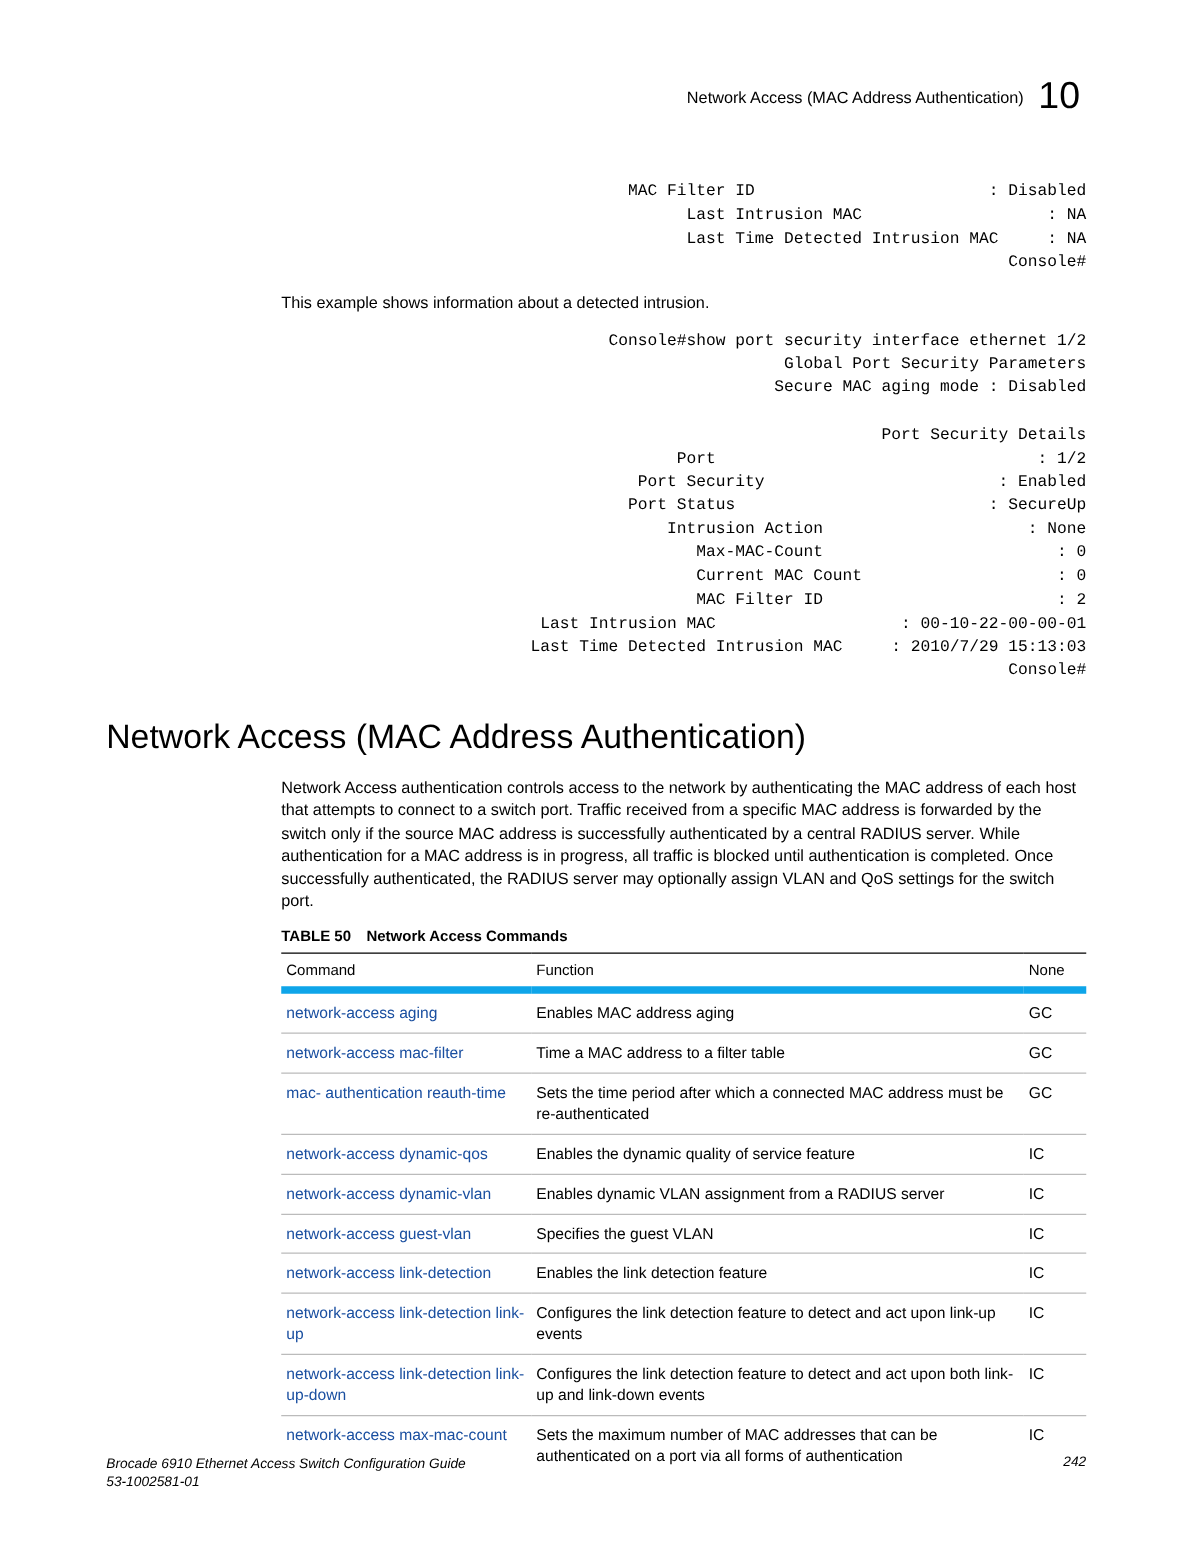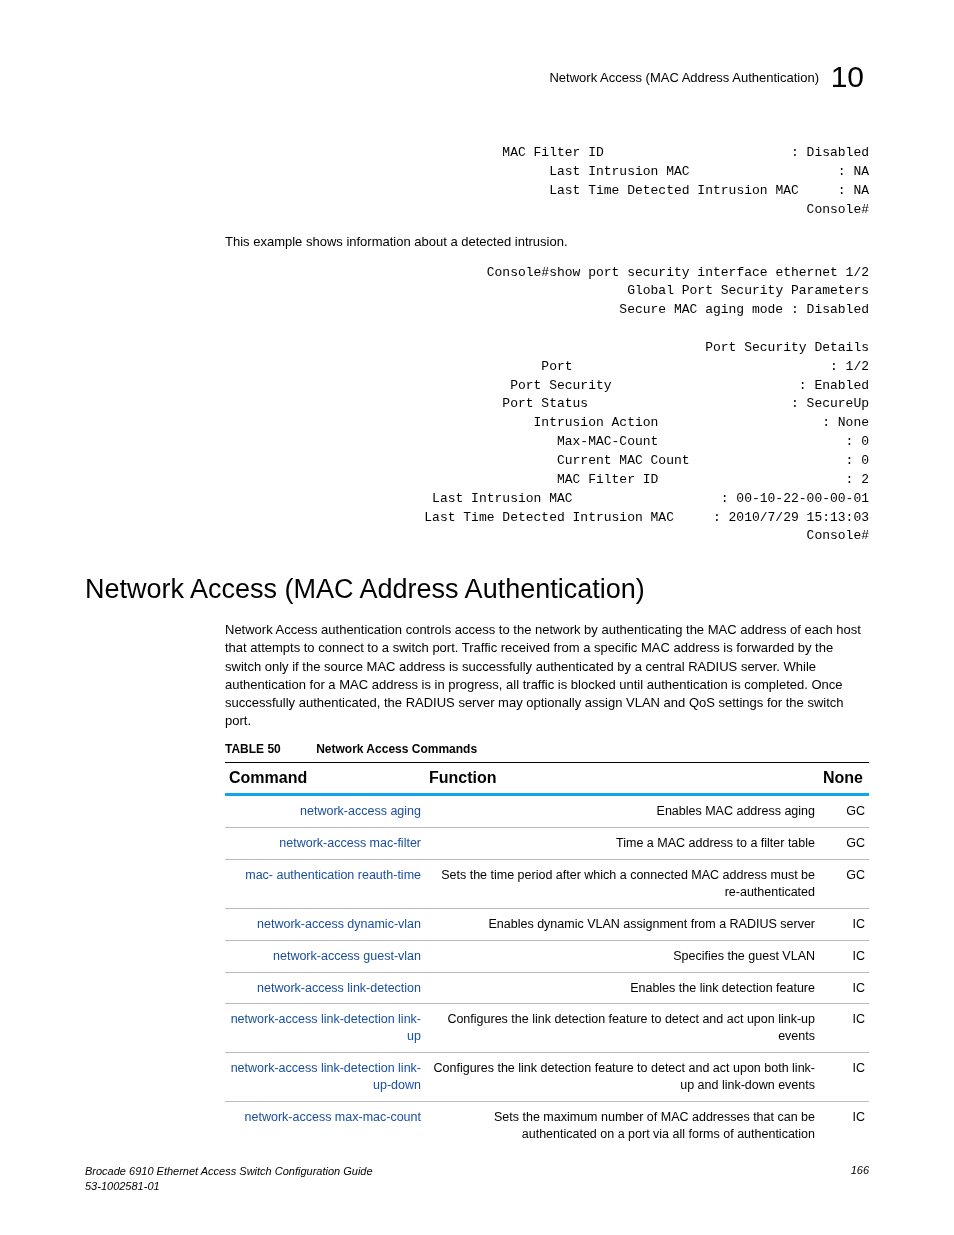--- a/index.html
+++ b/index.html
@@ -59,42 +59,41 @@
       font-weight: bold;
       font-size: 12px;
       margin: 12px 0 6px 0;
     }
     .table-caption .tnum {
       font-weight: bold;
       text-align: right;
     }
     .table-caption .ttitle {
       font-weight: bold;
-      margin-left: 32px;
+      margin-left: 9px;
     }
     table.cmds {
       width: 100%;
       border-collapse: collapse;
       font-size: 12.5px;
     }
     table.cmds thead th {
       text-align: left;
-      font-weight: bold;
+      font-weight: normal;
       border-top: 1.5px solid #000;
-      border-bottom: 3px solid #0ea5e9;
+      border-bottom: 6px solid #0ea5e9;
       padding: 6px 4px;
-      font-size: 16px;
+      font-size: 12px;
     }
     table.cmds thead th:last-child { text-align: left; width: 50px; }
     table.cmds tbody td {
       border-bottom: 1px solid #bbb;
       padding: 7px 4px;
       vertical-align: top;
       line-height: 1.35;
-      text-align: right;
     }
     table.cmds tbody tr:last-child td { border-bottom: none; }
     table.cmds td.cmd-link { color: #1a4fa0; width: 200px; }
     table.cmds td.mode { width: 50px; }
     .footer {
       position: absolute;
       bottom: 42px;
       left: 85px;
       right: 85px;
       font-size: 11px;
@@ -164,20 +163,25 @@
           <td class="cmd-link">network-access mac-filter</td>
           <td>Time a MAC address to a filter table</td>
           <td class="mode">GC</td>
         </tr>
         <tr>
           <td class="cmd-link">mac- authentication reauth-time</td>
           <td>Sets the time period after which a connected MAC address must be re-authenticated</td>
           <td class="mode">GC</td>
         </tr>
         <tr>
+          <td class="cmd-link">network-access dynamic-qos</td>
+          <td>Enables the dynamic quality of service feature</td>
+          <td class="mode">IC</td>
+        </tr>
+        <tr>
           <td class="cmd-link">network-access dynamic-vlan</td>
           <td>Enables dynamic VLAN assignment from a RADIUS server</td>
           <td class="mode">IC</td>
         </tr>
         <tr>
           <td class="cmd-link">network-access guest-vlan</td>
           <td>Specifies the guest VLAN</td>
           <td class="mode">IC</td>
         </tr>
         <tr>
@@ -202,14 +206,14 @@
         </tr>
       </tbody>
   </table>
 </div>
 
 <div class="footer">
   <div class="left">
     <div>Brocade 6910 Ethernet Access Switch Configuration Guide</div>
     <div>53-1002581-01</div>
   </div>
-  <div class="right">166</div>
+  <div class="right">242</div>
 </div>
 
 </body></html>

